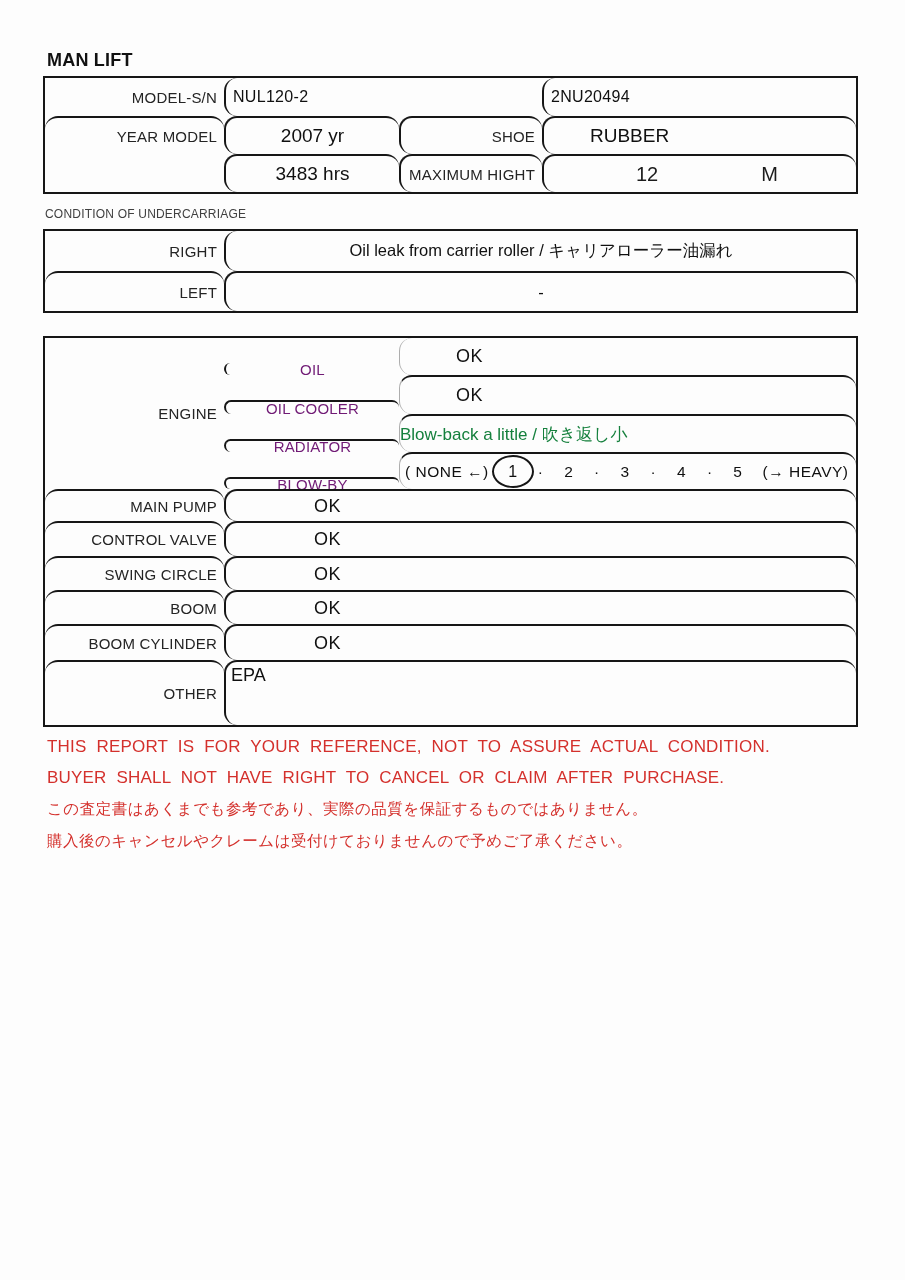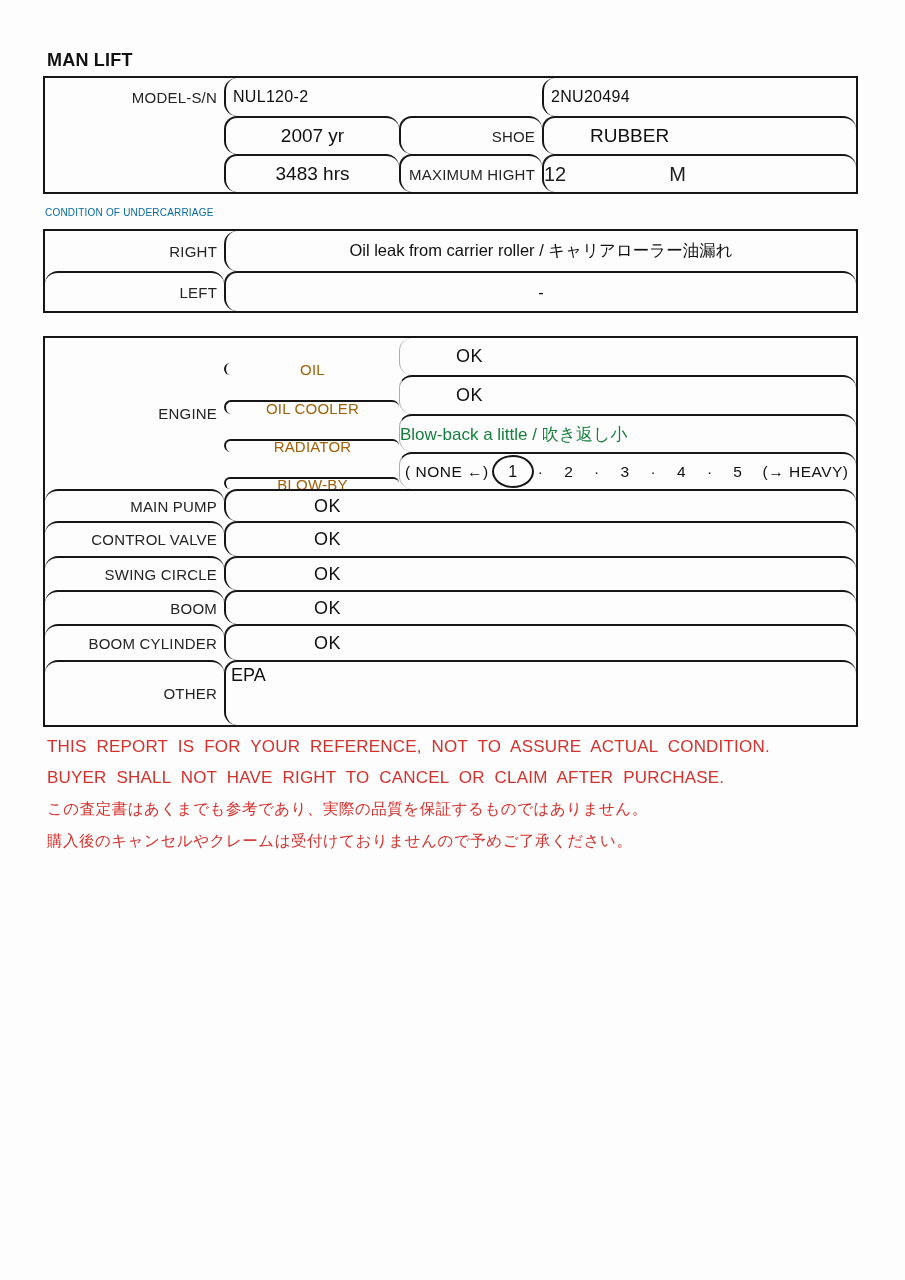--- a/index.html
+++ b/index.html
@@ -54,39 +54,39 @@
     justify-content: flex-end;
     padding-right: 7px;
     font-size: 15px;
     color: #242424;
     letter-spacing: 0.2px;
     white-space: nowrap;
   }
   .sublbl {
     justify-content: center;
     font-size: 15px;
-    color: #a16207;
+    color: #701a75;
     letter-spacing: 0.2px;
     margin-top: 25px;
   }
   .big { font-size: 16px; padding-left: 7px; color: #101010; letter-spacing: 0.3px; }
   .mid { font-size: 19px; color: #101010; }
   .center { justify-content: center; }
   .ok-eng   { font-size: 18px; padding-left: 56px; color: #101010; letter-spacing: 0.5px; }
   .ok-low   { font-size: 18px; padding-left: 88px; color: #101010; letter-spacing: 0.5px; }
   .txt-val  { font-size: 17px; color: #15803d; }
   .und-val  { font-size: 16.5px; color: #101010; }
   .heading {
     position: absolute;
     left: 45px; top: 207px;
-    font-size: 10px;
-    color: #0369a1;
+    font-size: 12px;
+    color: #404040;
     letter-spacing: 0.2px;
   }
-  .hv-val { font-size: 20px; }
+  .hv-val { margin-left: 92px; font-size: 20px; }
   .hv-unit { margin-left: 103px; font-size: 20px; }
   .rubber-pad { padding-left: 46px; }
   .bb-val { font-size: 15.5px; color: #101010; white-space: nowrap; }
   .bb-prefix { margin-left: 5px; letter-spacing: 0.5px; }
   .bb-circle {
     display: inline-flex;
     justify-content: center;
     align-items: center;
     width: 42px; height: 33px;
     margin-left: 3px;
@@ -113,20 +113,21 @@
 
 <div class="page">
 
   <div class="title">MAN LIFT</div>
 
   <div class="tbl spec-tbl">
     <div class="cell lbl" style="grid-area:1/1">MODEL-S/N</div>
     <div class="cell big bl" style="grid-area:1/2/2/4">NUL120-2</div>
     <div class="cell big bl" style="grid-area:1/4">2NU20494</div>
 
+    <div class="cell lbl bt" style="grid-area:2/1">YEAR MODEL</div>
     <div class="cell mid bt bl center" style="grid-area:2/2">2007 yr</div>
     <div class="cell lbl bt bl" style="grid-area:2/3">SHOE</div>
     <div class="cell mid bt bl rubber-pad" style="grid-area:2/4">RUBBER</div>
 
     <div class="cell mid bt bl center" style="grid-area:3/2">3483 hrs</div>
     <div class="cell lbl bt bl" style="grid-area:3/3">MAXIMUM HIGHT</div>
     <div class="cell bt bl" style="grid-area:3/4">
       <span class="hv-val">12</span>
       <span class="hv-unit">M</span>
     </div>

